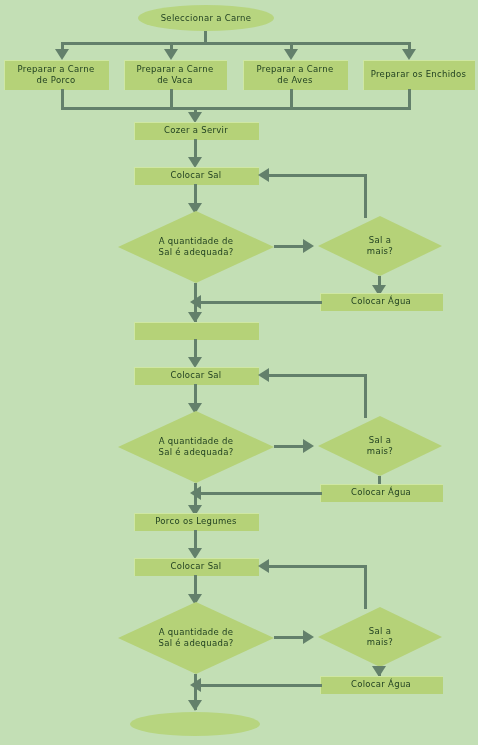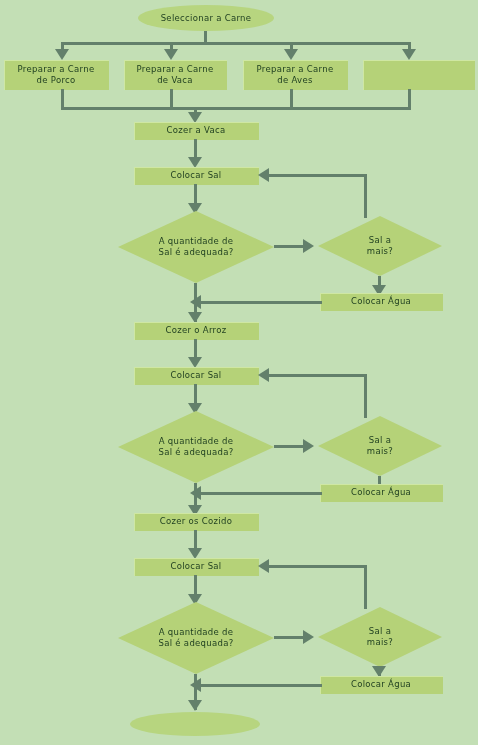--- a/index.html
+++ b/index.html
@@ -105,31 +105,32 @@
 
   <div class="proc-rect" style="left:124px; top:60px; width:102px; height:29px;"></div>
   <div class="node-label" style="left:124px; top:60px; width:102px; height:29px;">Preparar a Carne
 de Vaca</div>
 
   <div class="proc-rect" style="left:243px; top:60px; width:104px; height:29px;"></div>
   <div class="node-label" style="left:243px; top:60px; width:104px; height:29px;">Preparar a Carne
 de Aves</div>
 
   <div class="proc-rect" style="left:363px; top:60px; width:111px; height:29px;"></div>
+  <div class="node-label" style="left:363px; top:60px; width:111px; height:29px;">Preparar os Enchidos</div>
 
   <div class="conn conn-v" style="left:61px; top:89px; width:3px; height:20px;"></div>
   <div class="conn conn-v" style="left:170px; top:89px; width:3px; height:20px;"></div>
   <div class="conn conn-v" style="left:290px; top:89px; width:3px; height:20px;"></div>
   <div class="conn conn-v" style="left:408px; top:89px; width:3px; height:20px;"></div>
   <div class="conn conn-h" style="left:61px; top:107px; width:350px; height:3px;"></div>
   <div class="conn conn-v" style="left:194px; top:107px; width:3px; height:7px;"></div>
   <div class="arrow-down" style="left:188px; top:112px;"></div>
 
   <div class="proc-rect" style="left:134px; top:122px; width:124px; height:17px;"></div>
-  <div class="node-label" style="left:134px; top:122px; width:124px; height:17px;">Cozer a Vaca</div>
+  <div class="node-label" style="left:134px; top:122px; width:124px; height:17px;">Cozer a Servir</div>
 
   <div class="conn conn-v" style="left:194px; top:139px; width:3px; height:20px;"></div>
   <div class="arrow-down" style="left:188px; top:157px;"></div>
 
   <div class="proc-rect" style="left:134px; top:167px; width:124px; height:17px;"></div>
   <div class="node-label" style="left:134px; top:167px; width:124px; height:17px;">Colocar Sal</div>
 
   <div class="conn conn-v" style="left:194px; top:184px; width:3px; height:22px;"></div>
   <div class="arrow-down" style="left:188px; top:203px;"></div>
 
@@ -158,21 +159,20 @@
   <div class="arrow-left" style="left:190px; top:295px;"></div>
 
   <div class="conn conn-v" style="left:364px; top:175px; width:3px; height:43px;"></div>
   <div class="conn conn-h" style="left:268px; top:174px; width:99px; height:3px;"></div>
   <div class="arrow-left" style="left:258px; top:168px;"></div>
 
   <div class="conn conn-v" style="left:194px; top:283px; width:3px; height:40px;"></div>
   <div class="arrow-down" style="left:188px; top:312px;"></div>
 
   <div class="proc-rect" style="left:134px; top:322px; width:124px; height:17px;"></div>
-  <div class="node-label" style="left:134px; top:322px; width:124px; height:17px;">Cozer o Arroz</div>
 
   <div class="conn conn-v" style="left:194px; top:339px; width:3px; height:20px;"></div>
   <div class="arrow-down" style="left:188px; top:357px;"></div>
 
   <div class="proc-rect" style="left:134px; top:367px; width:124px; height:17px;"></div>
   <div class="node-label" style="left:134px; top:367px; width:124px; height:17px;">Colocar Sal</div>
 
   <div class="conn conn-v" style="left:194px; top:384px; width:3px; height:22px;"></div>
   <div class="arrow-down" style="left:188px; top:403px;"></div>
 
@@ -201,21 +201,21 @@
   <div class="arrow-left" style="left:190px; top:486px;"></div>
 
   <div class="conn conn-v" style="left:364px; top:375px; width:3px; height:43px;"></div>
   <div class="conn conn-h" style="left:268px; top:374px; width:99px; height:3px;"></div>
   <div class="arrow-left" style="left:258px; top:368px;"></div>
 
   <div class="conn conn-v" style="left:194px; top:483px; width:3px; height:33px;"></div>
   <div class="arrow-down" style="left:188px; top:505px;"></div>
 
   <div class="proc-rect" style="left:134px; top:513px; width:124px; height:17px;"></div>
-  <div class="node-label" style="left:134px; top:513px; width:124px; height:17px;">Cozer os Cozido</div>
+  <div class="node-label" style="left:134px; top:513px; width:124px; height:17px;">Porco os Legumes</div>
 
   <div class="conn conn-v" style="left:194px; top:530px; width:3px; height:20px;"></div>
   <div class="arrow-down" style="left:188px; top:548px;"></div>
 
   <div class="proc-rect" style="left:134px; top:558px; width:124px; height:17px;"></div>
   <div class="node-label" style="left:134px; top:558px; width:124px; height:17px;">Colocar Sal</div>
 
   <div class="conn conn-v" style="left:194px; top:575px; width:3px; height:22px;"></div>
   <div class="arrow-down" style="left:188px; top:594px;"></div>
 

